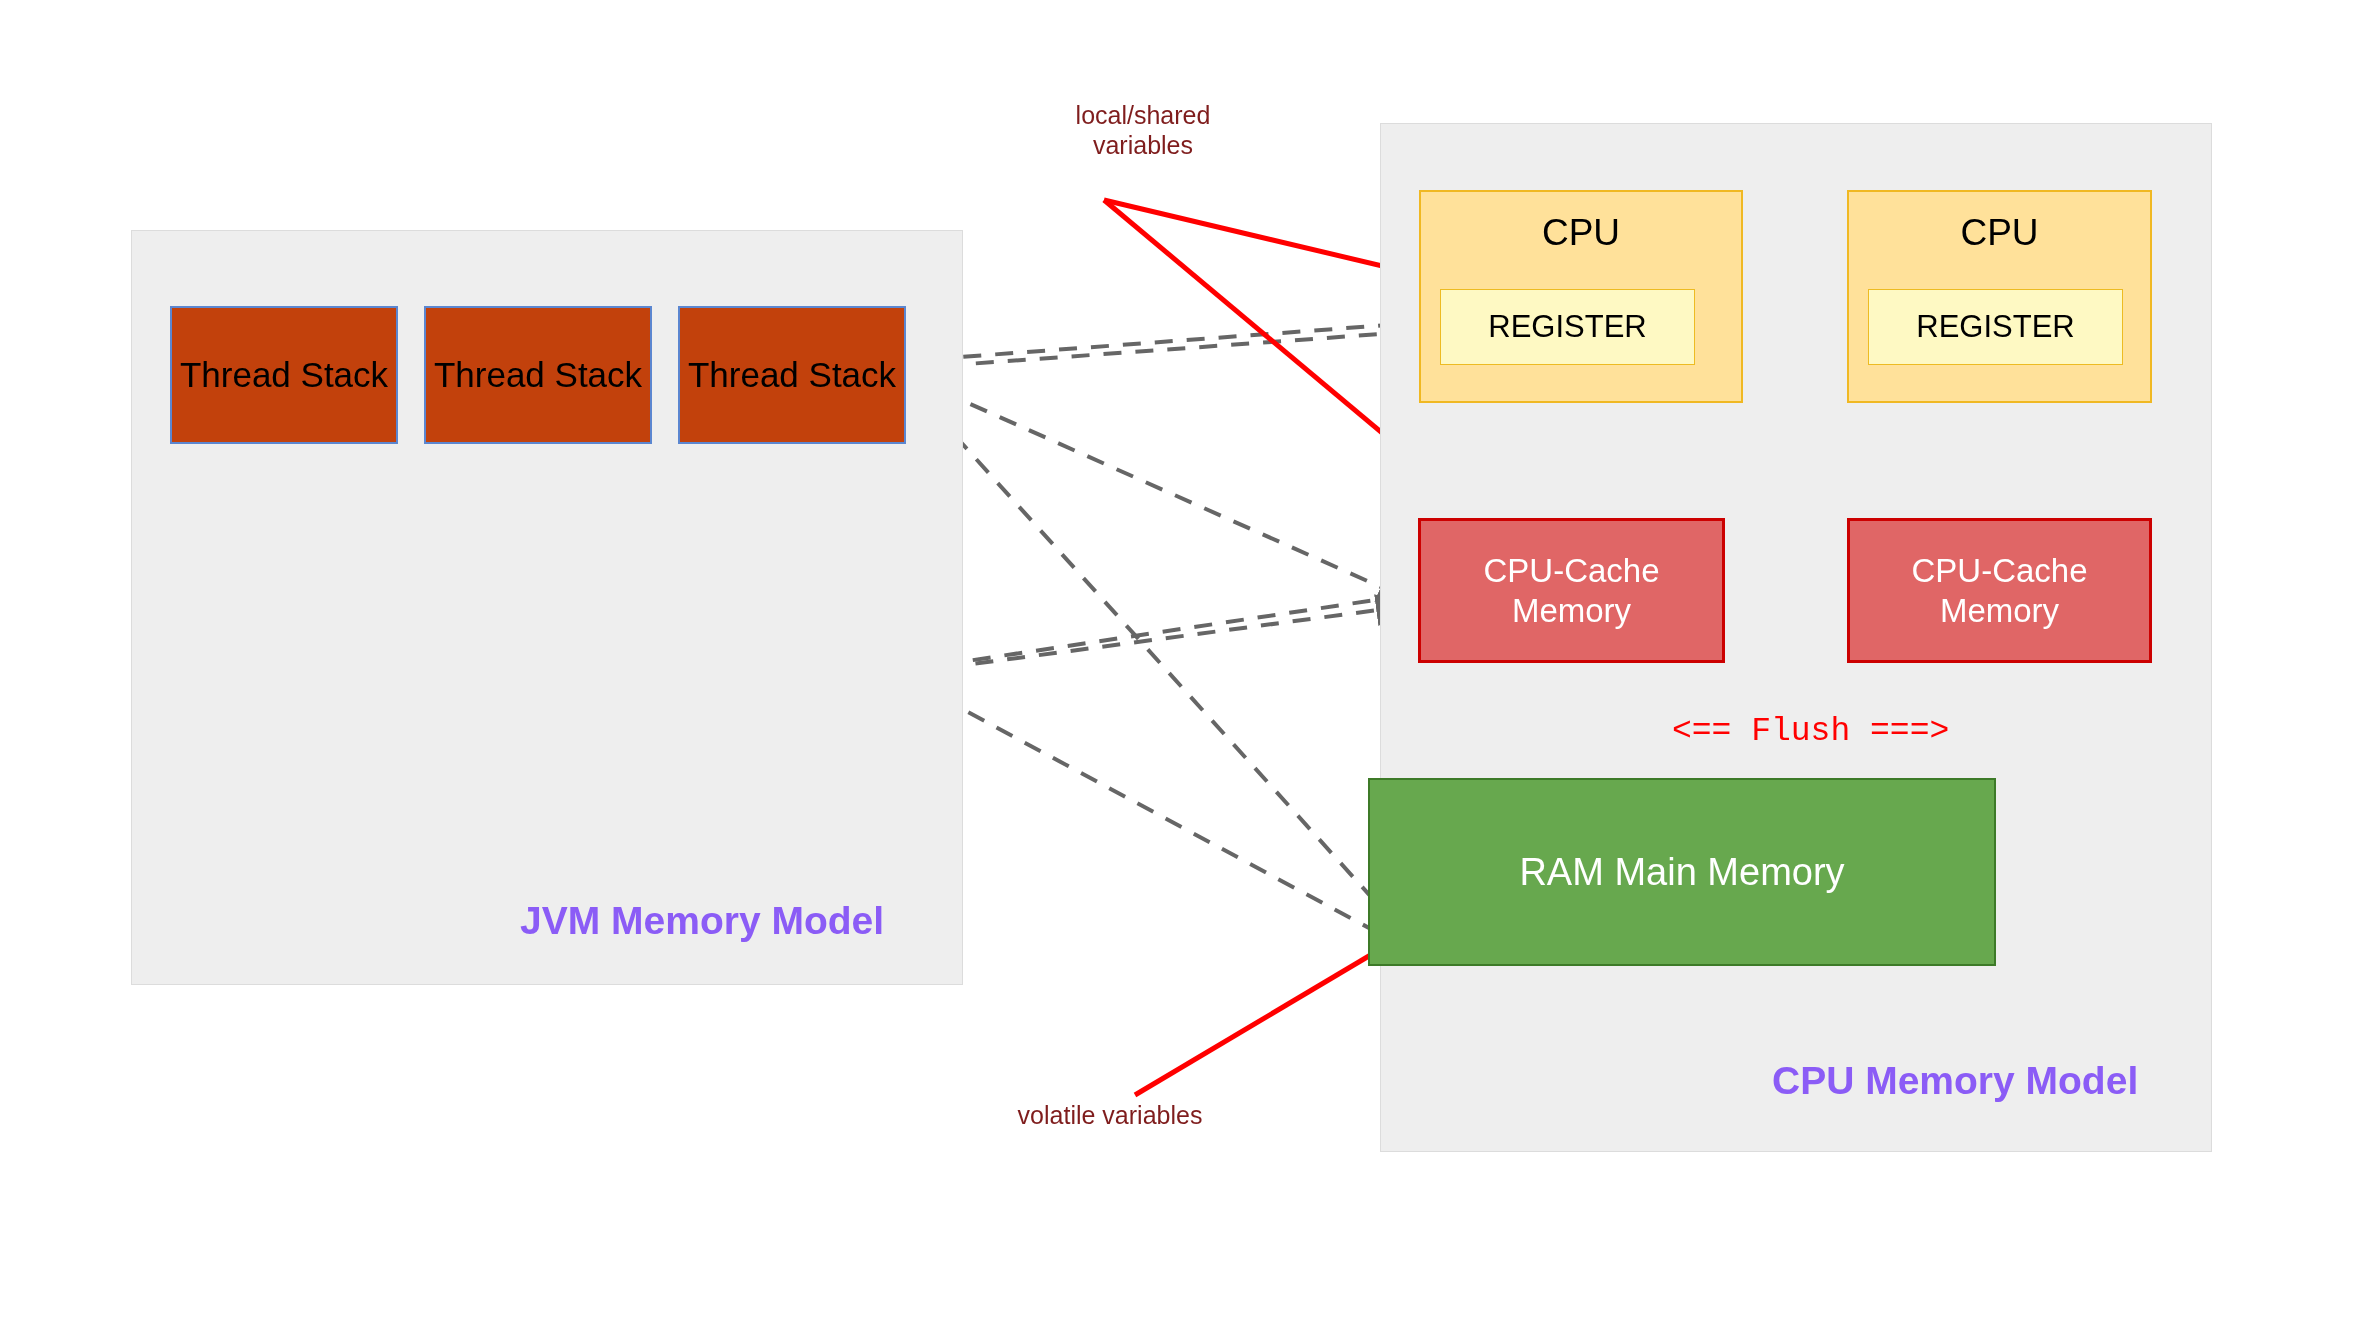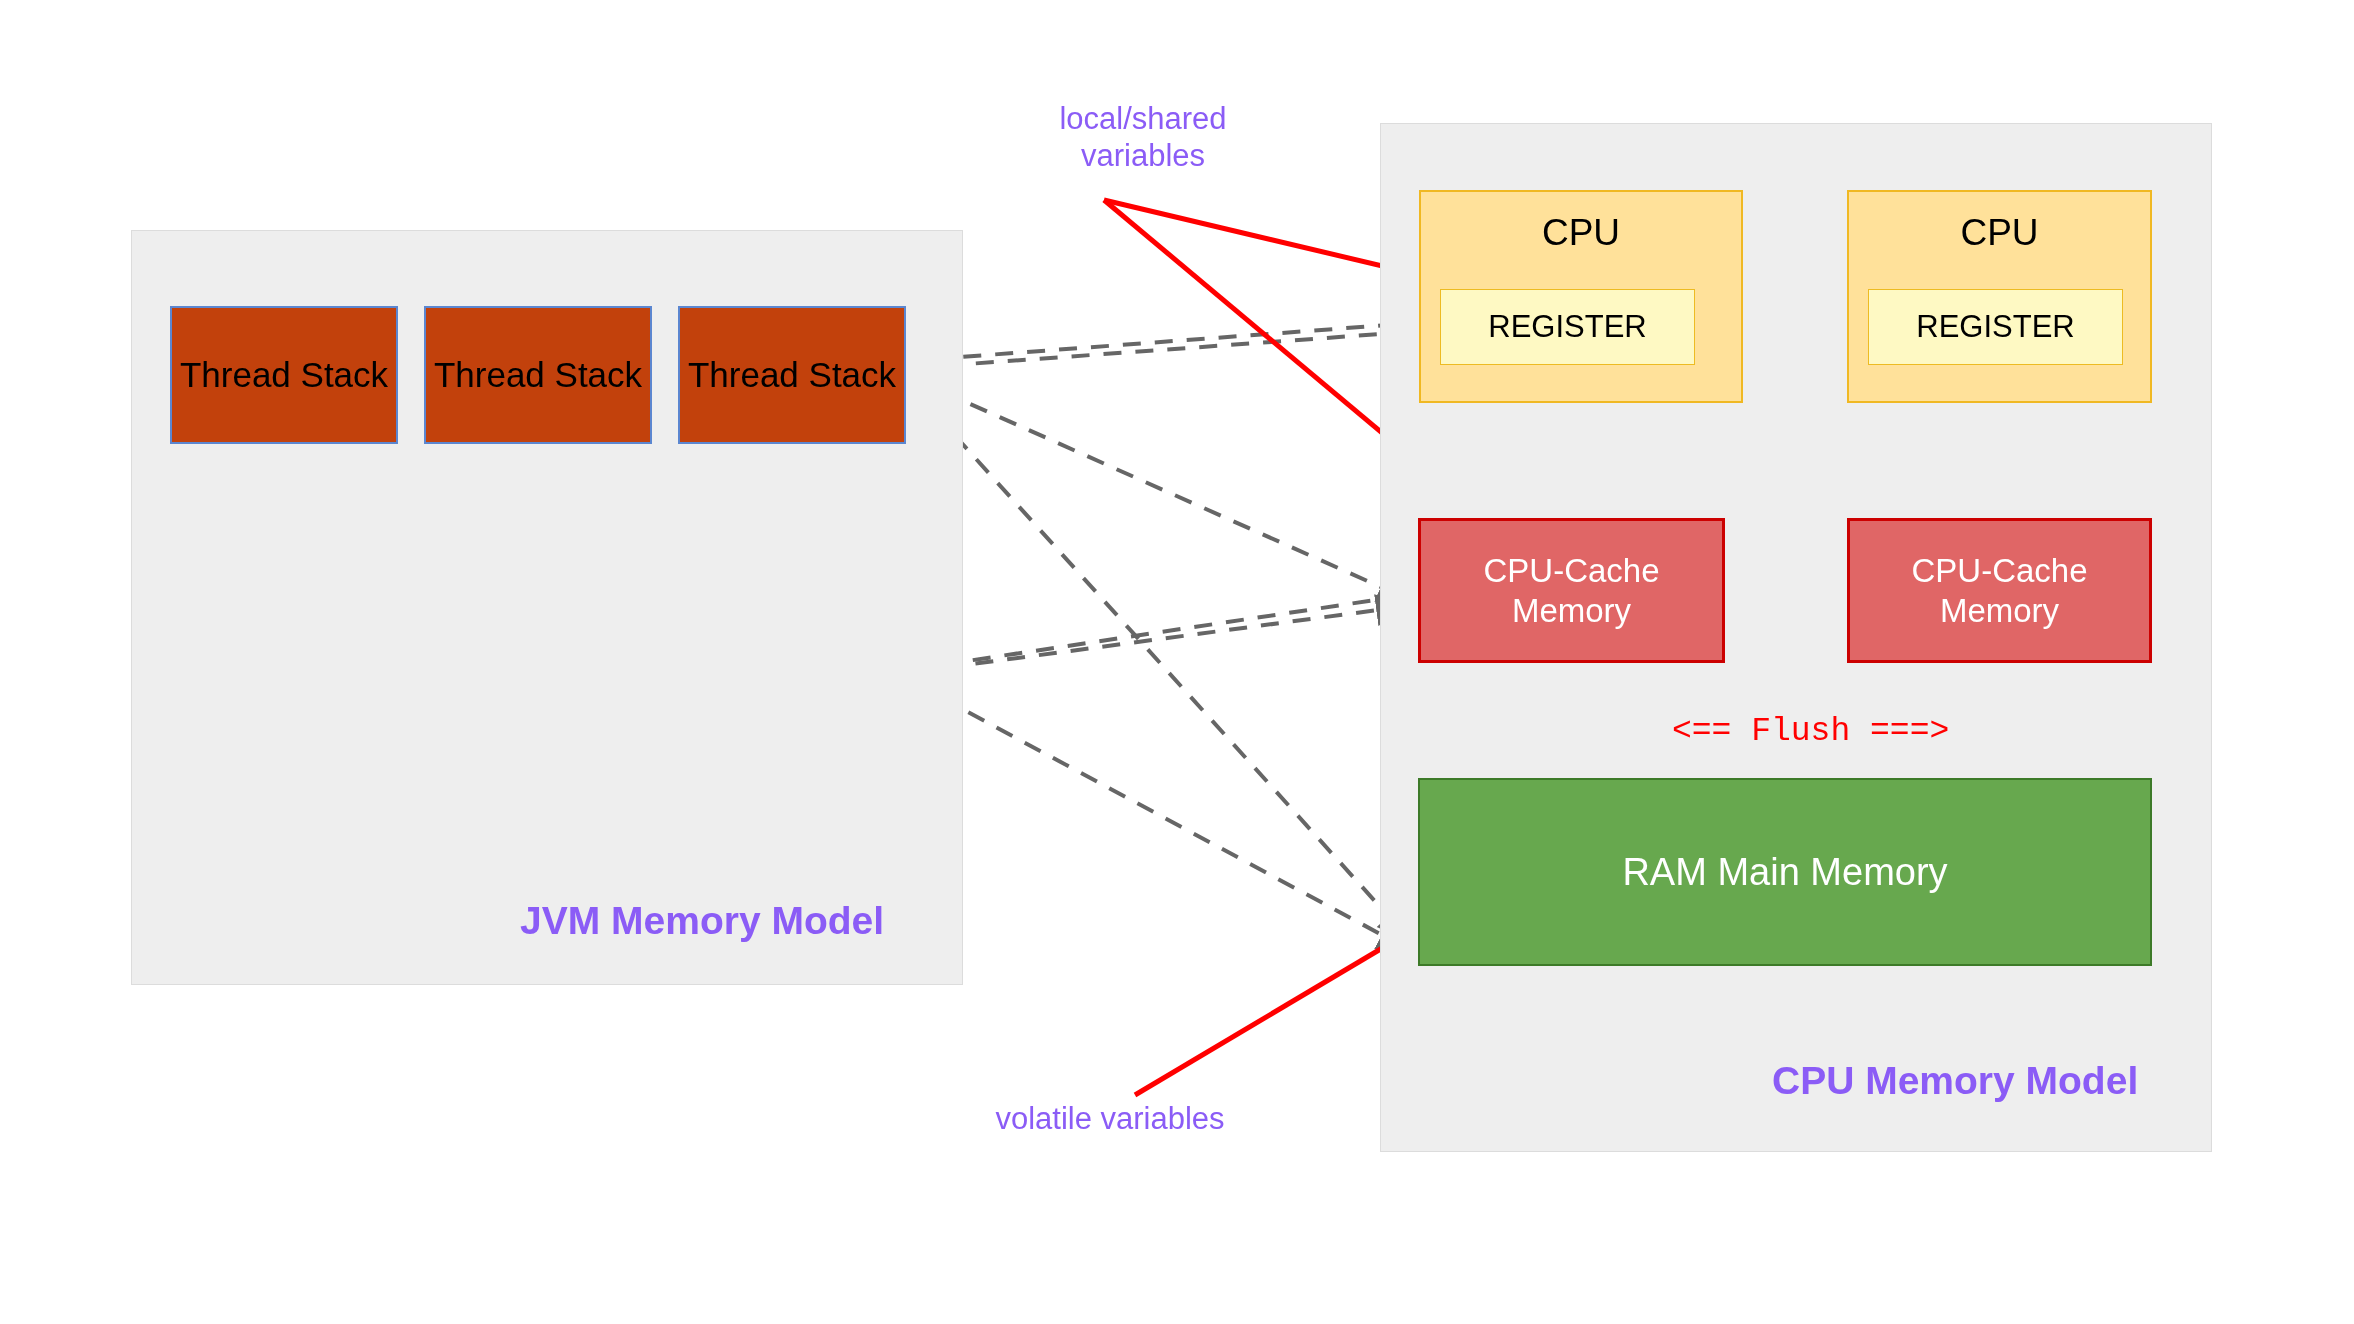--- a/index.html
+++ b/index.html
@@ -82,22 +82,22 @@
     line-height: 1.2;
   }
   .ram {
     background: #67a84e;
     border: 2px solid #3d7a28;
     color: #ffffff;
     font-size: 38px;
   }
   .annot {
     position: absolute;
-    color: #8b5cf6;
-    font-size: 31px;
+    color: #7f1d1d;
+    font-size: 25px;
     line-height: 1.2;
     text-align: center;
     white-space: pre-line;
   }
   .flush-label {
     position: absolute;
     color: #ff0000;
     font-size: 33px;
     white-space: nowrap;
     font-family: Liberation Mono, monospace;
@@ -166,21 +166,21 @@
   <div class="node cpu" style="left:1419px; top:190px; width:324px; height:213px;">CPU</div>
   <div class="node register" style="left:1440px; top:289px; width:255px; height:76px;">REGISTER</div>
   <div class="node cache" style="left:1418px; top:518px; width:307px; height:145px;">CPU-Cache
 Memory</div>
 
   <div class="node cpu" style="left:1847px; top:190px; width:305px; height:213px;">CPU</div>
   <div class="node register" style="left:1868px; top:289px; width:255px; height:76px;">REGISTER</div>
   <div class="node cache" style="left:1847px; top:518px; width:305px; height:145px;">CPU-Cache
 Memory</div>
 
-  <div class="node ram" style="left:1418px; top:778px; width:734px; height:188px;">RAM Main Memory</div>
+  <div class="node ram" style="left:1368px; top:778px; width:628px; height:188px;">RAM Main Memory</div>
 
   <div class="flush-label" style="left:1672px; top:713px;">&lt;== Flush ===&gt;</div>
 
   <div class="panel-title" style="left:1772px; top:1060px;">CPU Memory Model</div>
 
   <div class="annot" style="left:1003px; top:100px; width:280px;">local/shared
 variables</div>
 
   <div class="annot" style="left:970px; top:1100px; width:280px;">volatile variables</div>
 

